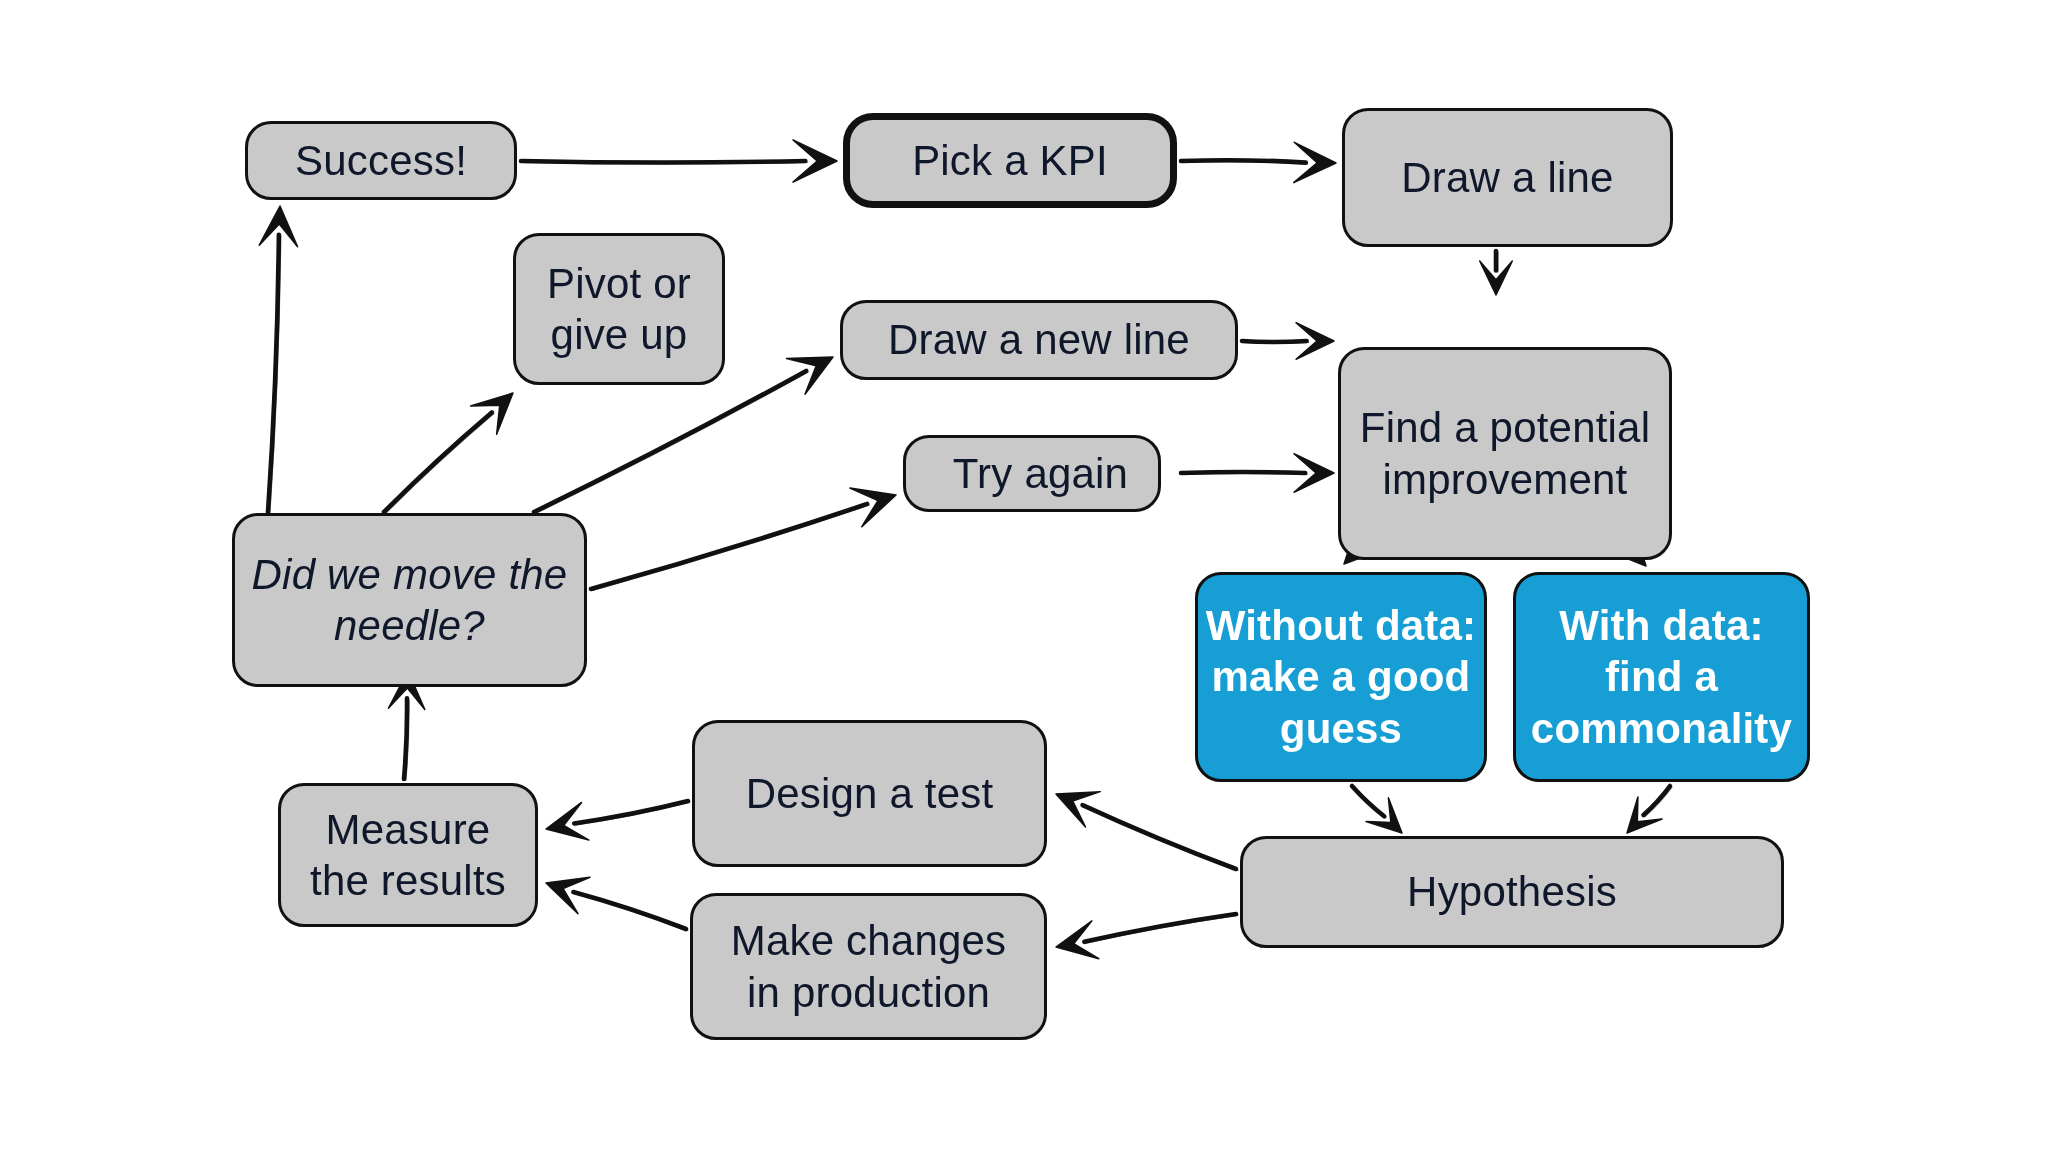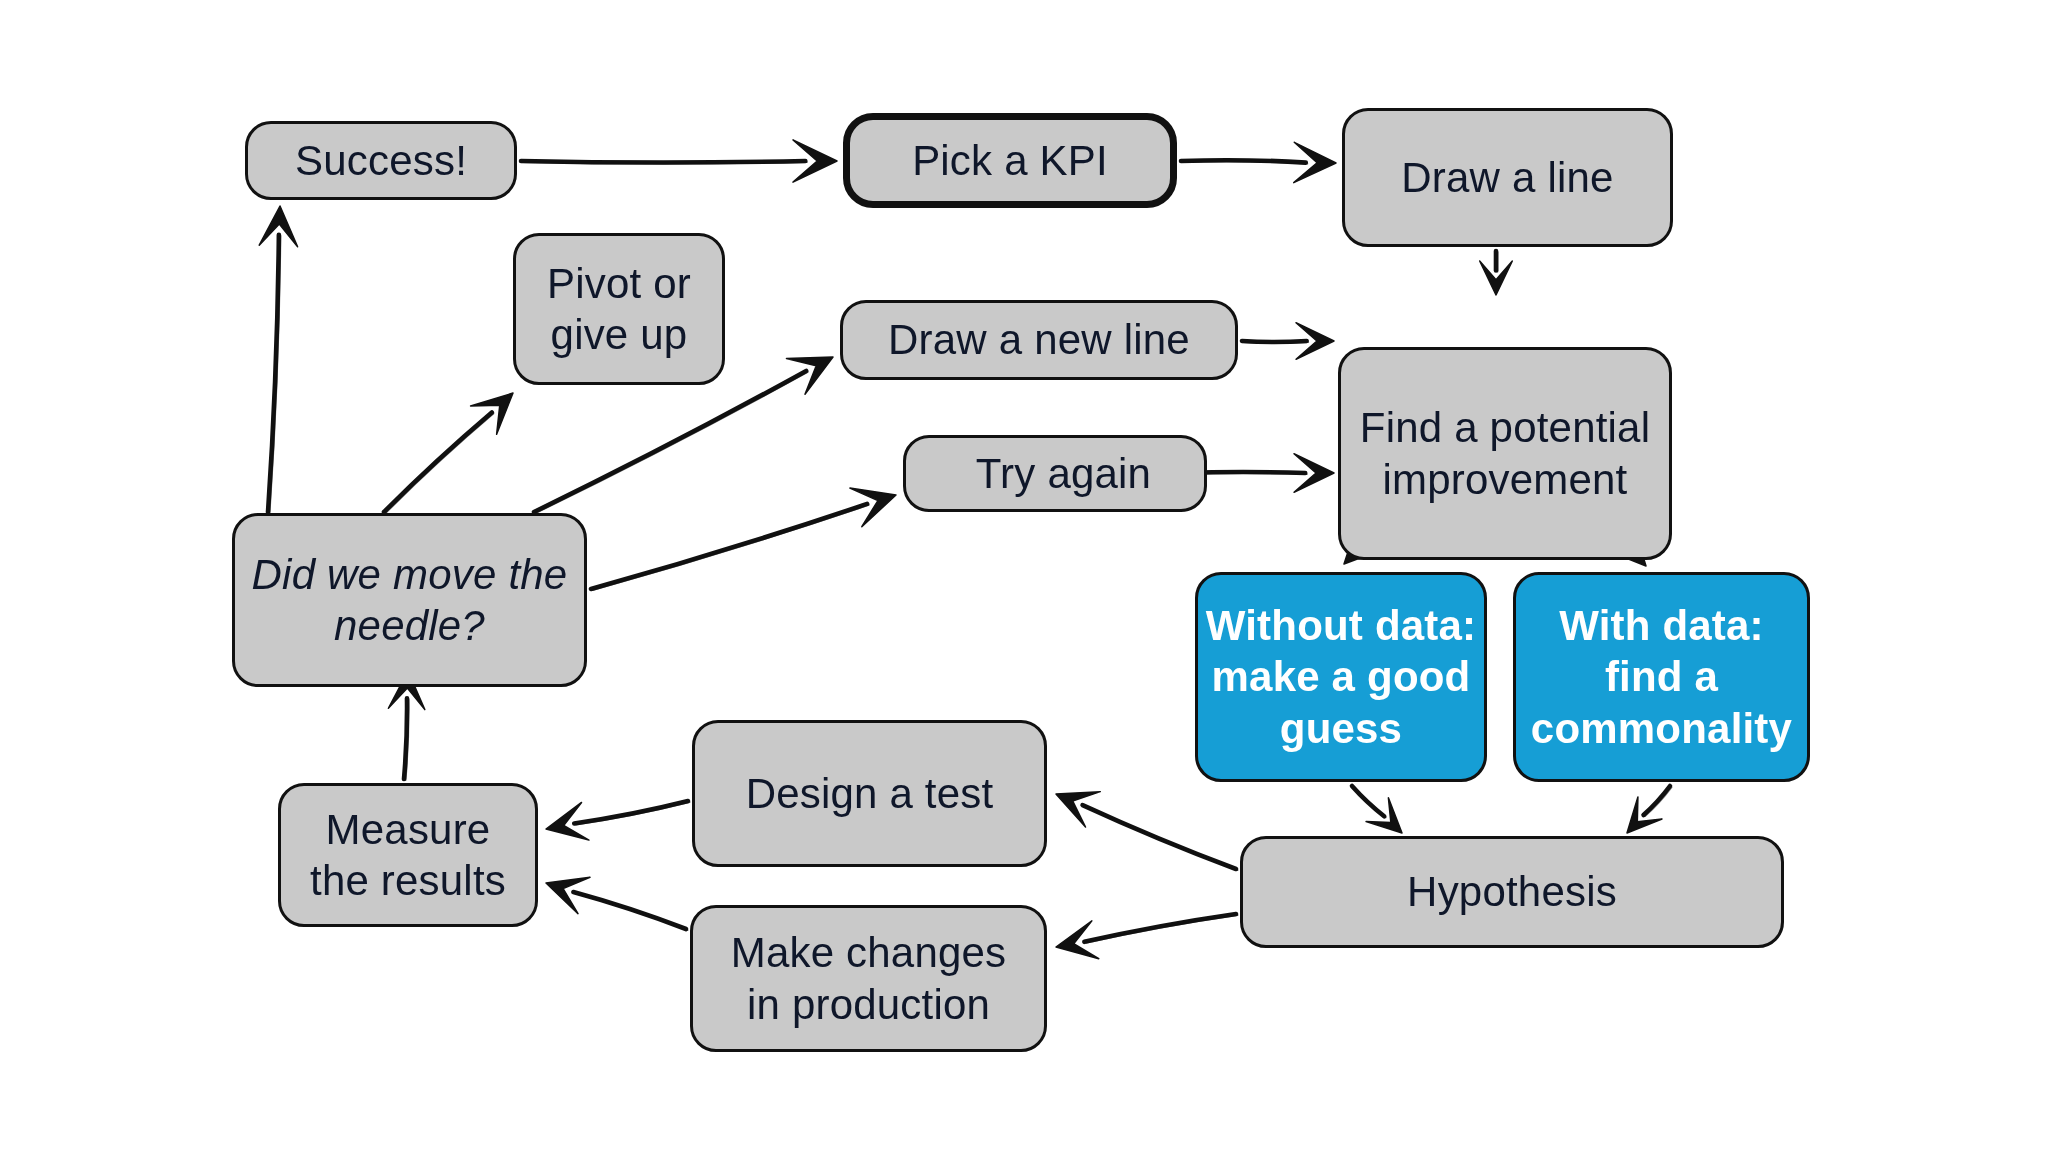--- a/index.html
+++ b/index.html
@@ -110,31 +110,31 @@
       <path d="M591,589 Q730.2287762330252,550.2758093094805 867.1013431278775,503.9064712982935" fill="none" stroke="#111111" stroke-width="1.8" stroke-linecap="round" opacity="0.55" transform="translate(1.6,1.1)"></path>
       <path d="M896,495 L861.8006240986922,526.6358702734893 L877.9383394549234,500.56654456143343 L849.9253290343008,488.1043277773259 Z" fill="#111111" stroke="#111111" stroke-width="1.5" stroke-linejoin="round"></path>
     </svg>
   <div id="nodes">
       <div class="node" style="left: 245px; top: 121px; width: 272px; height: 79px;"><span>Success!</span></div>
       <div class="node bold-border" style="left: 843px; top: 113px; width: 334px; height: 95px;"><span>Pick a KPI</span></div>
       <div class="node" style="left: 1342px; top: 108px; width: 331px; height: 139px;"><span>Draw a line</span></div>
       <div class="node" style="left: 513px; top: 233px; width: 212px; height: 152px;"><span>Pivot or
 give up</span></div>
       <div class="node" style="left: 840px; top: 300px; width: 398px; height: 80px;"><span>Draw a new line</span></div>
-      <div class="node" style="left: 903px; top: 435px; width: 304px; height: 77px; padding-left: 17px;"><span>Try again</span></div>
+      <div class="node" style="left: 903px; top: 435px; width: 258px; height: 77px; padding-left: 17px;"><span>Try again</span></div>
       <div class="node" style="left: 1338px; top: 300px; width: 334px; height: 213px; margin-top: 47px;"><span>Find a potential
 improvement</span></div>
       <div class="node" style="left: 232px; top: 513px; width: 355px; height: 174px; font-style: italic;"><span>Did we move the
 needle?</span></div>
       <div class="node blue" style="left: 1195px; top: 572px; width: 292px; height: 210px;"><span>Without data:
 make a good
 guess</span></div>
       <div class="node blue" style="left: 1513px; top: 572px; width: 297px; height: 210px;"><span>With data:
 find a
 commonality</span></div>
       <div class="node" style="left: 692px; top: 720px; width: 355px; height: 147px;"><span>Design a test</span></div>
       <div class="node" style="left: 278px; top: 783px; width: 260px; height: 144px;"><span>Measure
 the results</span></div>
-      <div class="node" style="left: 690px; top: 893px; width: 357px; height: 147px; margin-top: 12px;"><span>Make changes
+      <div class="node" style="left: 690px; top: 893px; width: 357px; height: 147px;"><span>Make changes
 in production</span></div>
       <div class="node" style="left: 1240px; top: 836px; width: 544px; height: 112px;"><span>Hypothesis</span></div>
     </div>
 </div>
 
 </body></html>

